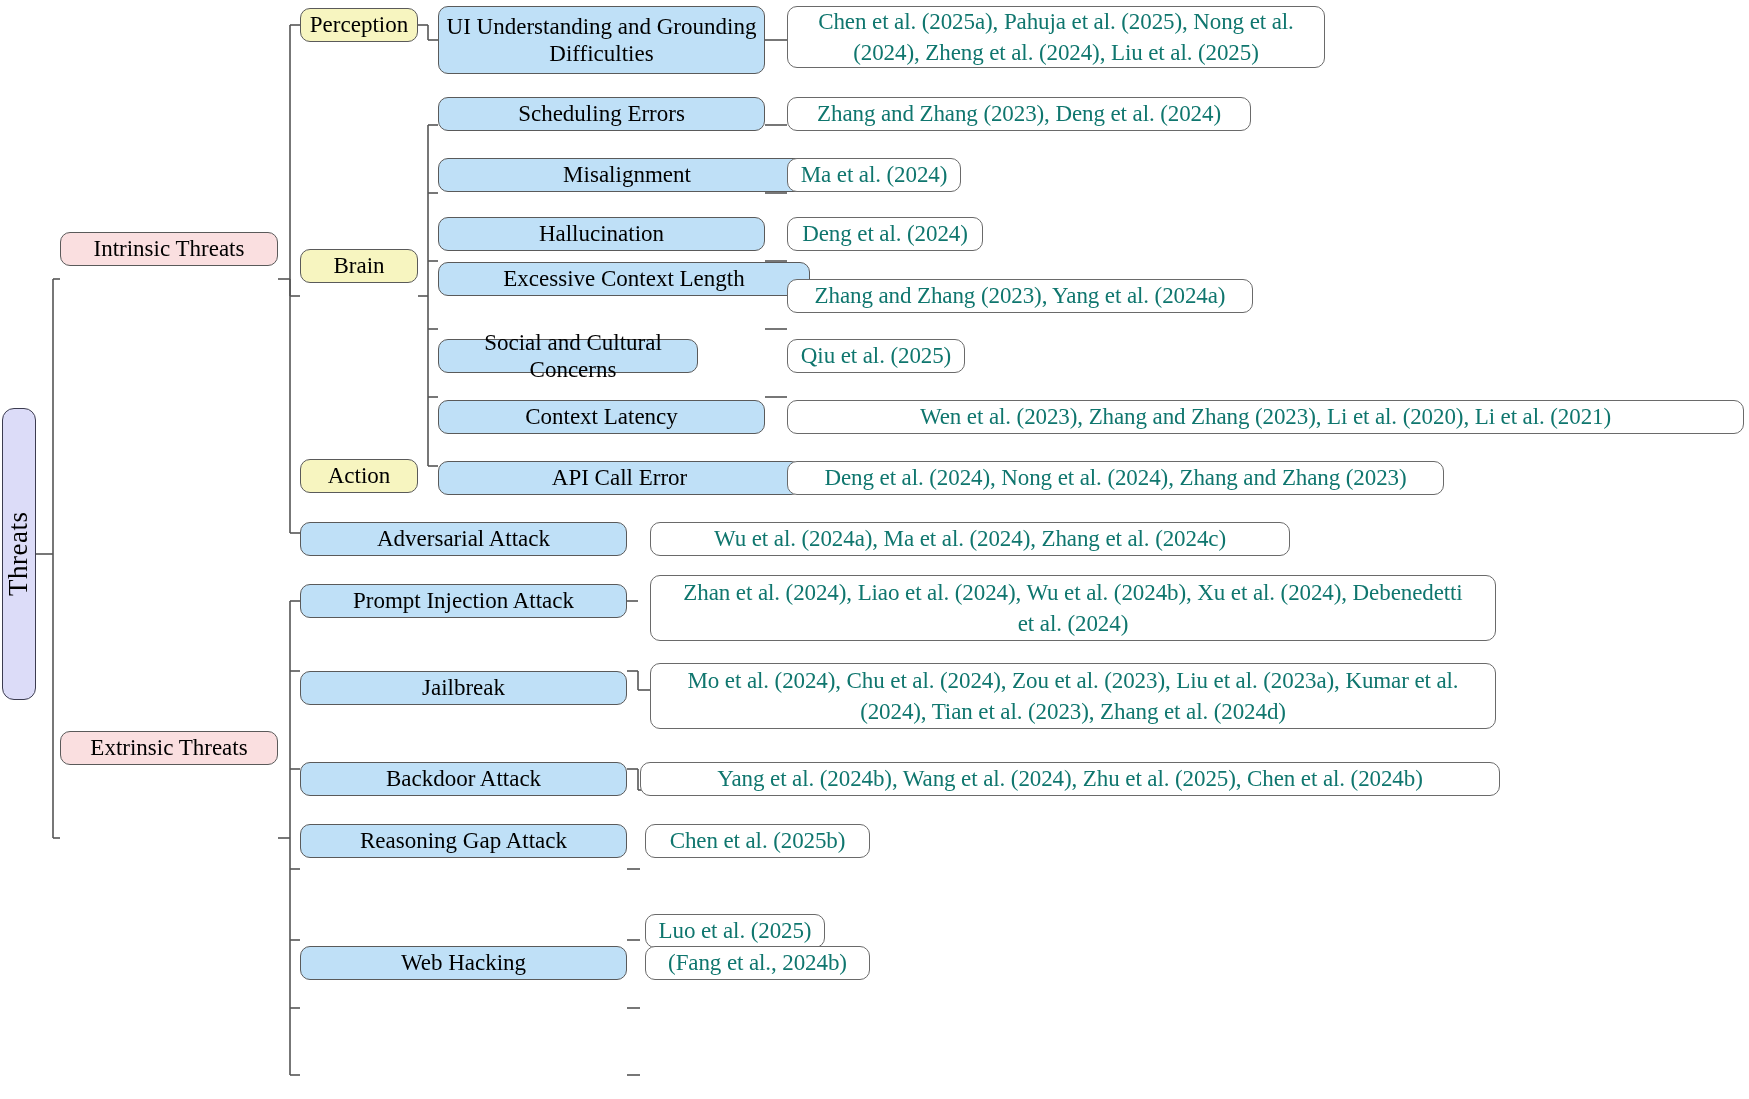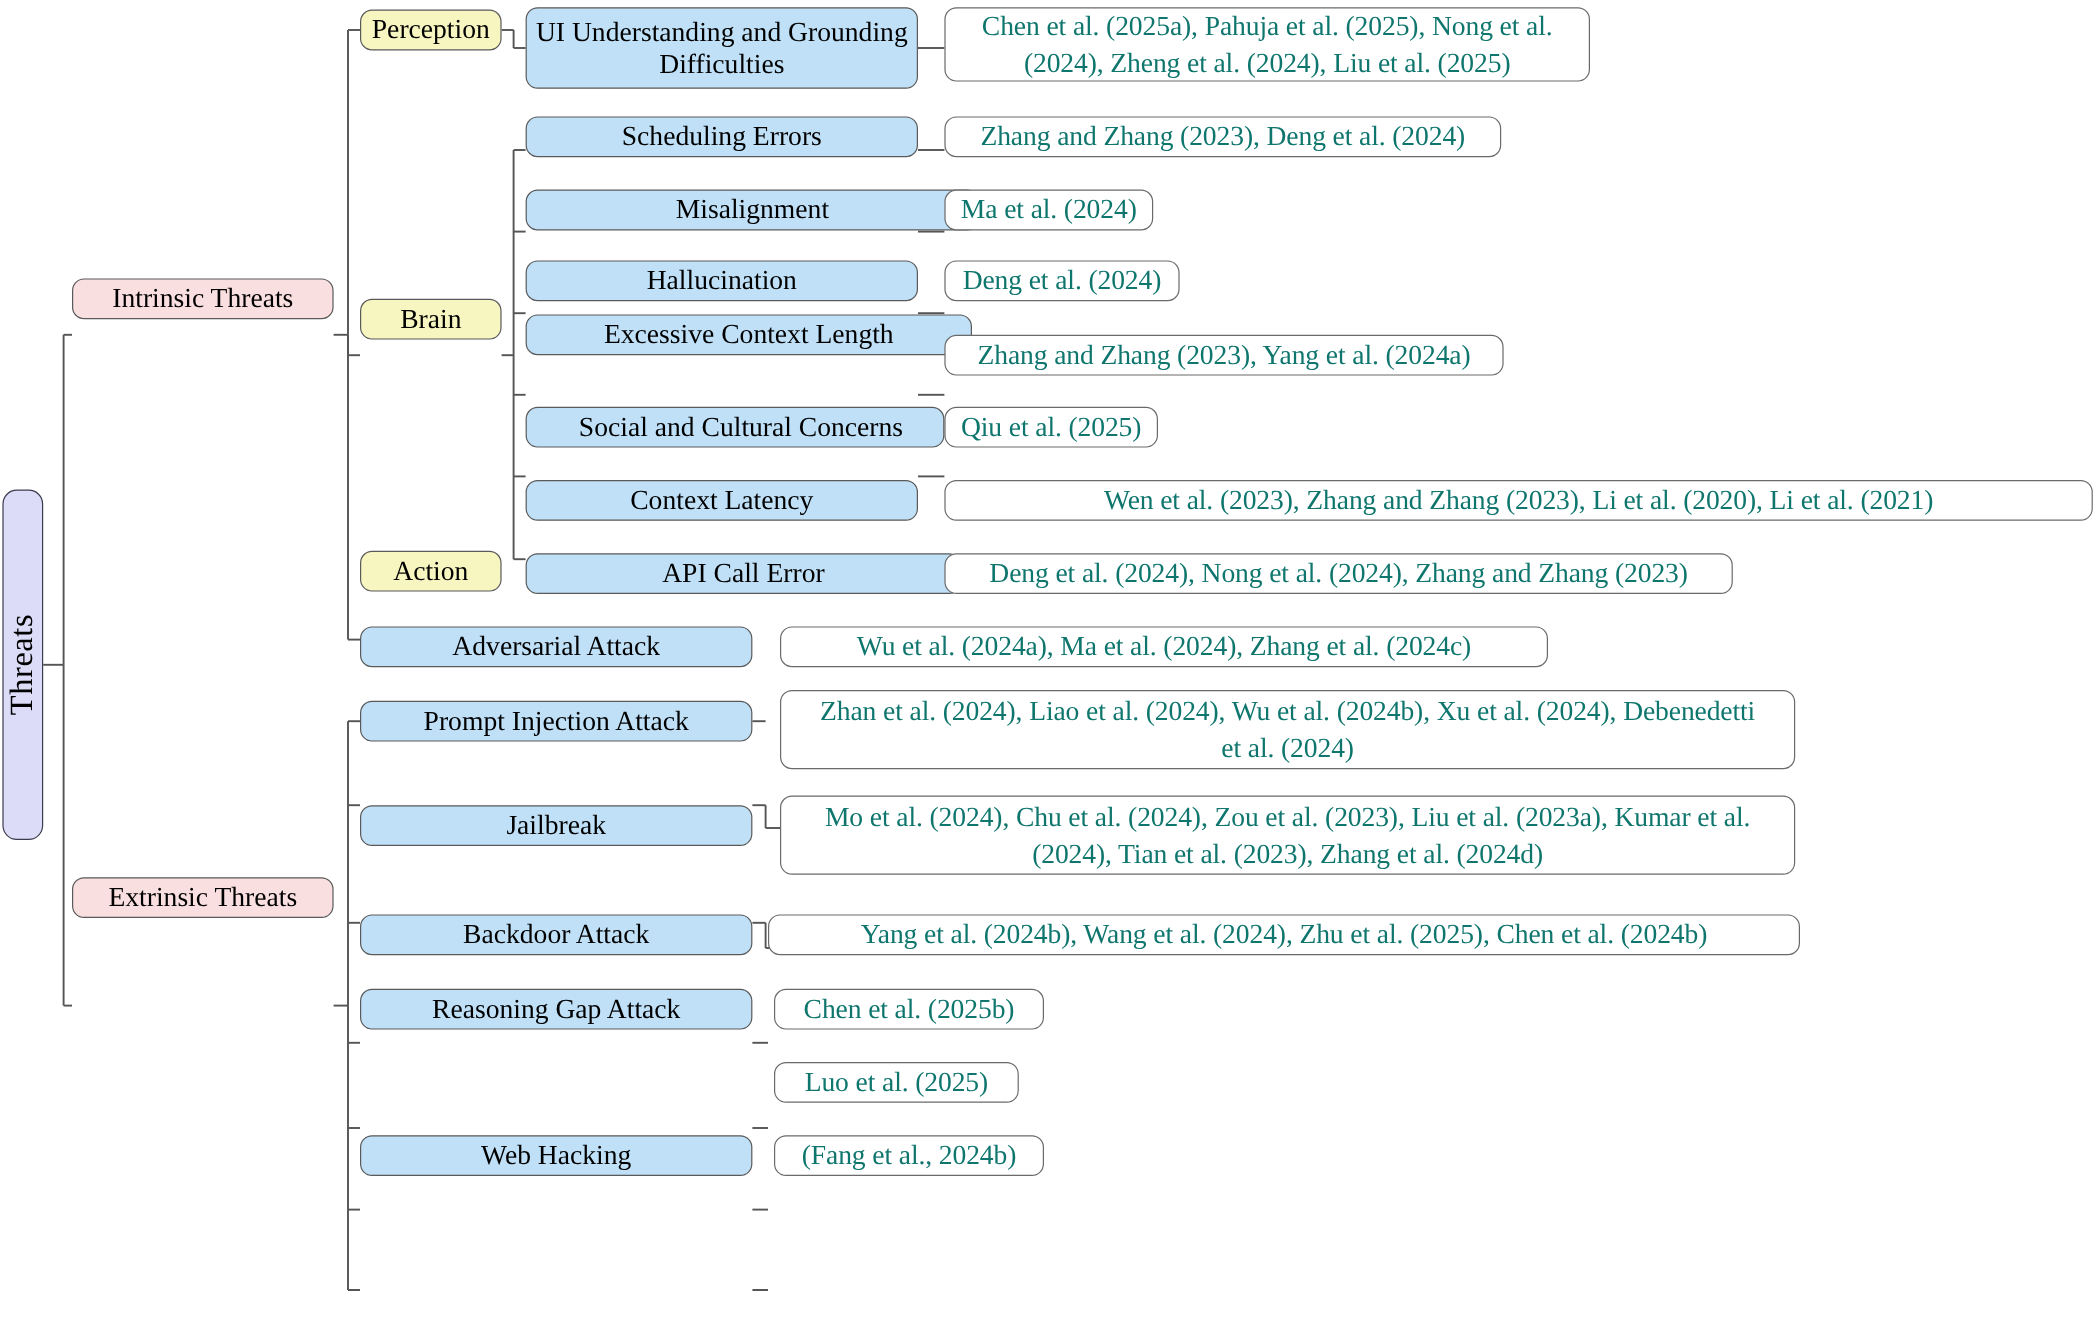--- a/index.html
+++ b/index.html
@@ -197,21 +197,21 @@
     <span>Deng et al. (2024)</span>
   </div>
 
   <div class="node leaf" style="left:438px; top:262px; width:372px; height:34px;">
     <span>Excessive Context Length</span>
   </div>
   <div class="node cite" style="left:787px; top:279px; width:466px; height:34px;">
     <span>Zhang and Zhang (2023), Yang et al. (2024a)</span>
   </div>
 
-  <div class="node leaf" style="left:438px; top:339px; width:349px; height:34px;padding-left:16px;">
+  <div class="node leaf" style="left:438px; top:339px; width:260px; height:34px;padding-left:16px;">
     <span>Social and Cultural Concerns</span>
   </div>
   <div class="node cite" style="left:787px; top:339px; width:178px; height:34px;">
     <span>Qiu et al. (2025)</span>
   </div>
 
   <div class="node leaf" style="left:438px; top:400px; width:327px; height:34px;">
     <span>Context Latency</span>
   </div>
   <div class="node cite" style="left:787px; top:400px; width:957px; height:34px;">
@@ -253,21 +253,21 @@
     <span>Yang et al. (2024b), Wang et al. (2024), Zhu et al. (2025), Chen et al. (2024b)</span>
   </div>
 
   <div class="node leaf" style="left:300px; top:824px; width:327px; height:34px;">
     <span>Reasoning Gap Attack</span>
   </div>
   <div class="node cite" style="left:645px; top:824px; width:225px; height:34px;">
     <span>Chen et al. (2025b)</span>
   </div>
 
-  <div class="node cite" style="left:645px; top:885px; width:204px; height:34px;">
+  <div class="node cite" style="left:645px; top:914px; width:180px; height:34px;">
     <span>Luo et al. (2025)</span>
   </div>
 
   <div class="node leaf" style="left:300px; top:946px; width:327px; height:34px;">
     <span>Web Hacking</span>
   </div>
   <div class="node cite" style="left:645px; top:946px; width:225px; height:34px;">
     <span>(Fang et al., 2024b)</span>
   </div>
 

